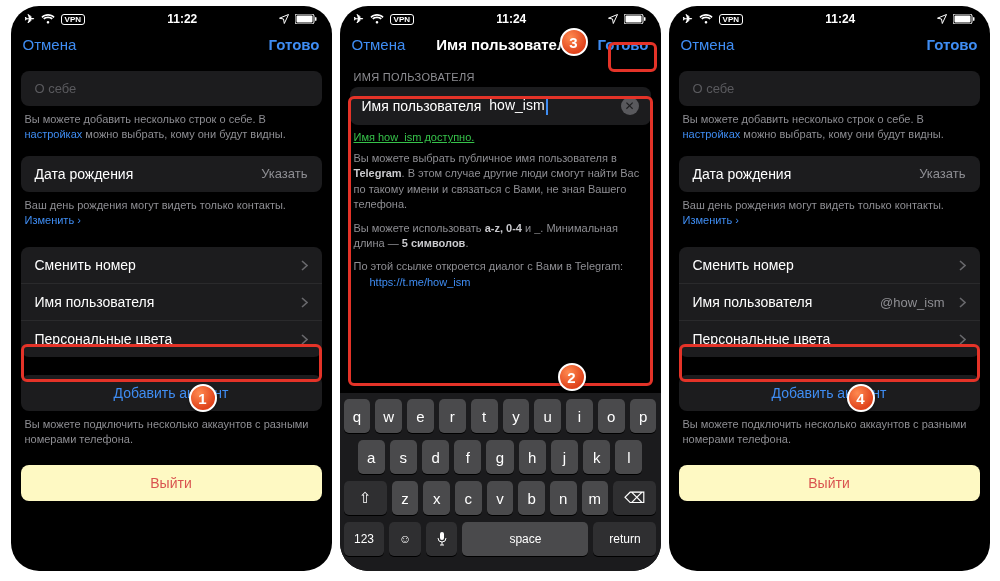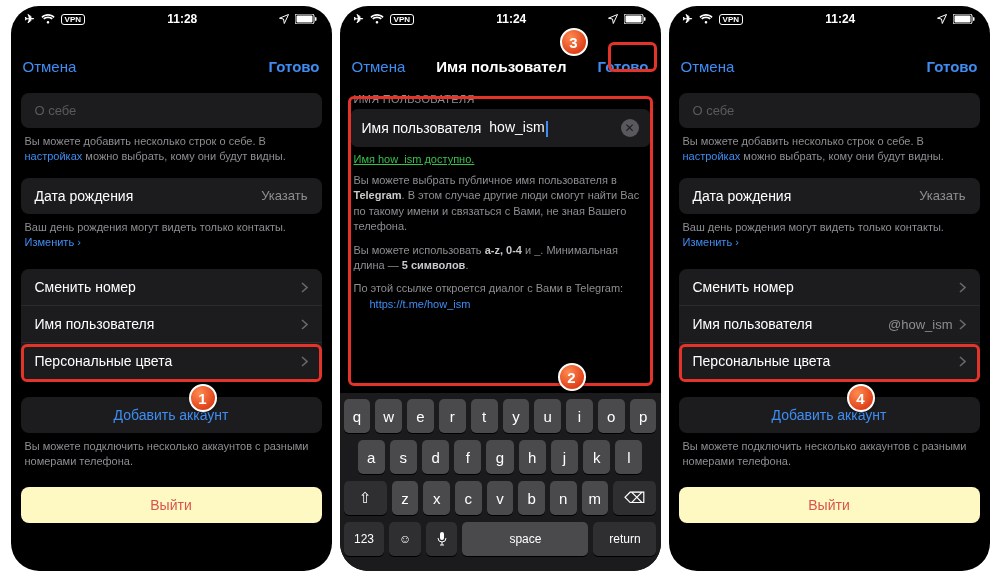--- a/index.html
+++ b/index.html
@@ -41,21 +41,20 @@
     color: #fff;
   }
   .sb-left, .sb-right { display: flex; gap: 6px; align-items: center; }
   .sb-right svg, .sb-left svg { display:block; }
   .nav-bar {
     display: flex;
     align-items: center;
     justify-content: space-between;
     padding: 8px 12px;
     font-size: 15px;
-    margin-top: 22px;
   }
   .nav-cancel { color: #3f8df3; }
   .nav-title  { color: #fff; font-weight: 600; }
   .nav-done   { color: #3f8df3; font-weight: 600; }
   .content { flex: 1; overflow: hidden; }
   .cell-group { margin-top: 10px; }
   .cell {
     background: #1c1c1e;
     color: #fff;
     padding: 10px 14px;
@@ -175,21 +174,21 @@
     <div class="status-bar">
       <div class="sb-left">
         <span>✈</span>
         <span>
           <svg width="14" height="10" viewBox="0 0 14 10">
               <path d="M7 9.5c.7 0 1.3-.6 1.3-1.3S7.7 6.9 7 6.9s-1.3.6-1.3 1.3S6.3 9.5 7 9.5zM3.3 5.6C4.3 4.7 5.6 4.2 7 4.2s2.7.5 3.7 1.4l1.1-1.1C10.5 3.3 8.8 2.6 7 2.6S3.5 3.3 2.2 4.5l1.1 1.1zM.4 2.8C2.2 1.1 4.5.1 7 .1s4.8 1 6.6 2.7l-1.1 1.1C11 2.5 9.1 1.7 7 1.7S3 2.5 1.5 3.9L.4 2.8z" fill="#fff"></path>
             </svg>
         </span>
         <span style="border:1px solid #fff;border-radius:3px;font-size:8px;padding:0 3px;">VPN</span>
       </div>
-      <div>11:28</div>
+      <div>11:22</div>
       <div class="sb-right">
         <span>
           <svg width="10" height="10" viewBox="0 0 10 10">
               <path d="M9.5.5L.5 4.2l4 .8.8 4.5L9.5.5z" fill="none" stroke="#fff" stroke-width="1"></path>
             </svg>
         </span>
         <span>
           <svg width="22" height="10" viewBox="0 0 22 10">
               <rect x="0" y="0" width="19" height="10" rx="2" fill="none" stroke="#fff"></rect>
               <rect x="1.5" y="1.5" width="16" height="7" rx="1" fill="#fff"></rect>
@@ -447,21 +446,21 @@
           <div class="cell">
             <span>Сменить номер</span>
             <span class="chev">
                 <svg width="7" height="11">
                   <path d="M1 1l5 4.5L1 10" stroke="#68686c" stroke-width="1.6" fill="none"></path>
                 </svg>
               </span>
           </div>
           <div class="cell">
             <span>Имя пользователя</span>
-            <span style="display:flex;align-items:center;gap:0;">
+            <span style="display:flex;align-items:center;gap:8px;">
               <span class="value">@how_ism</span>
               <span class="chev">
                   <svg width="7" height="11">
                     <path d="M1 1l5 4.5L1 10" stroke="#68686c" stroke-width="1.6" fill="none"></path>
                   </svg>
                 </span>
             </span>
           </div>
           <div class="cell">
             <span>Персональные цвета</span>

